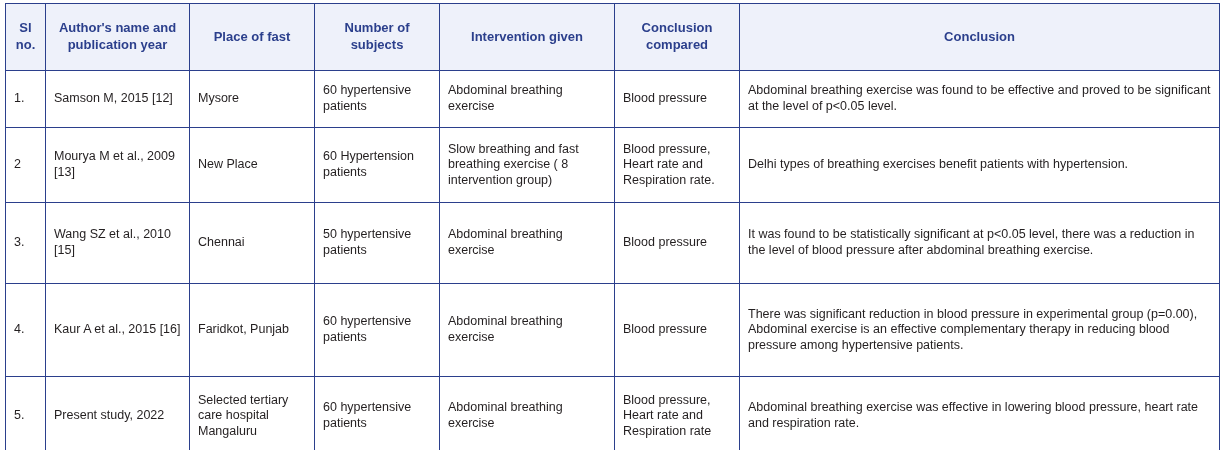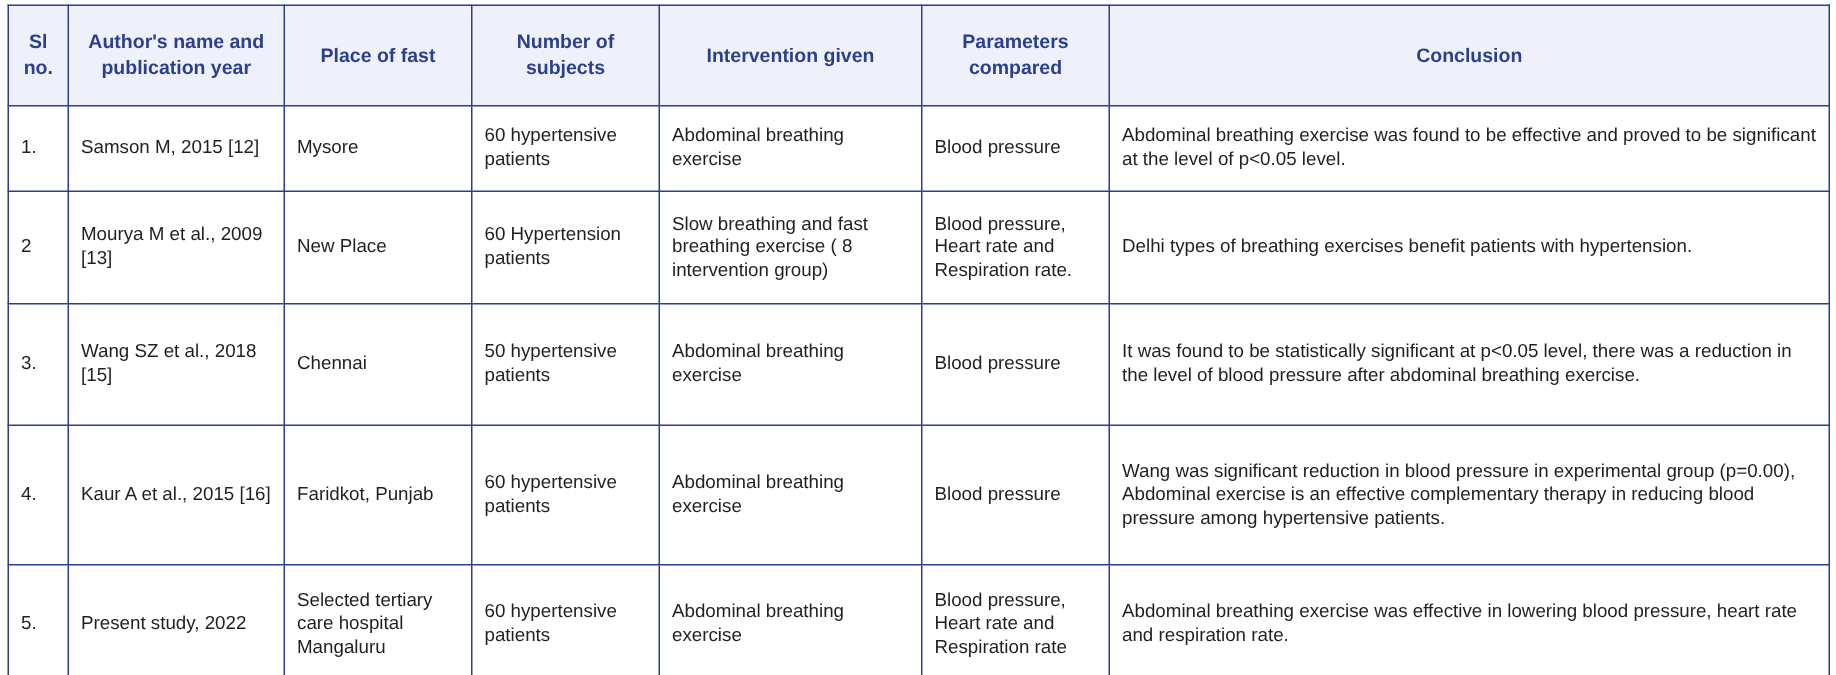--- a/index.html
+++ b/index.html
@@ -80,21 +80,21 @@
         <col class="c-param">
         <col class="c-concl">
     </colgroup>
     <thead>
       <tr>
         <th>Sl no.</th>
         <th>Author's name and publication year</th>
         <th>Place of fast</th>
         <th>Number of subjects</th>
         <th>Intervention given</th>
-        <th>Parameters compared</th>
+        <th>Conclusion compared</th>
         <th>Conclusion</th>
       </tr>
     </thead>
     <tbody>
       <tr class="row-h1">
         <td class="sl">1.</td>
         <td>Samson M, 2015 [12]</td>
         <td>Mysore</td>
         <td>60 hypertensive patients</td>
         <td>Abdominal breathing exercise</td>
@@ -105,35 +105,35 @@
         <td class="sl">2</td>
         <td>Mourya M et al., 2009 [13]</td>
         <td>New Place</td>
         <td>60 Hypertension patients</td>
         <td>Slow breathing and fast breathing exercise ( 8 intervention group)</td>
         <td>Blood pressure, Heart rate and Respiration rate.</td>
         <td>Delhi types of breathing exercises benefit patients with hypertension.</td>
       </tr>
       <tr class="row-h3">
         <td class="sl">3.</td>
-        <td>Wang SZ et al., 2018 [15]</td>
+        <td>Wang SZ et al., 2010 [15]</td>
         <td>Chennai</td>
         <td>50 hypertensive patients</td>
         <td>Abdominal breathing exercise</td>
         <td>Blood pressure</td>
         <td>It was found to be statistically significant at p&lt;0.05 level, there was a reduction in the level of blood pressure after abdominal breathing exercise.</td>
       </tr>
       <tr class="row-h4">
         <td class="sl">4.</td>
         <td>Kaur A et al., 2015 [16]</td>
         <td>Faridkot, Punjab</td>
         <td>60 hypertensive patients</td>
         <td>Abdominal breathing exercise</td>
         <td>Blood pressure</td>
-        <td class="nowrap-pre">Wang was significant reduction in blood pressure in experimental group (p=0.00),
+        <td class="nowrap-pre">There was significant reduction in blood pressure in experimental group (p=0.00),
 Abdominal exercise is an effective complementary therapy in reducing blood pressure among hypertensive patients.</td>
       </tr>
       <tr class="row-h5">
         <td class="sl">5.</td>
         <td>Present study, 2022</td>
         <td>Selected tertiary care hospital Mangaluru</td>
         <td>60 hypertensive patients</td>
         <td>Abdominal breathing exercise</td>
         <td>Blood pressure, Heart rate and Respiration rate</td>
         <td>Abdominal breathing exercise was effective in lowering blood pressure, heart rate and respiration rate.</td>

